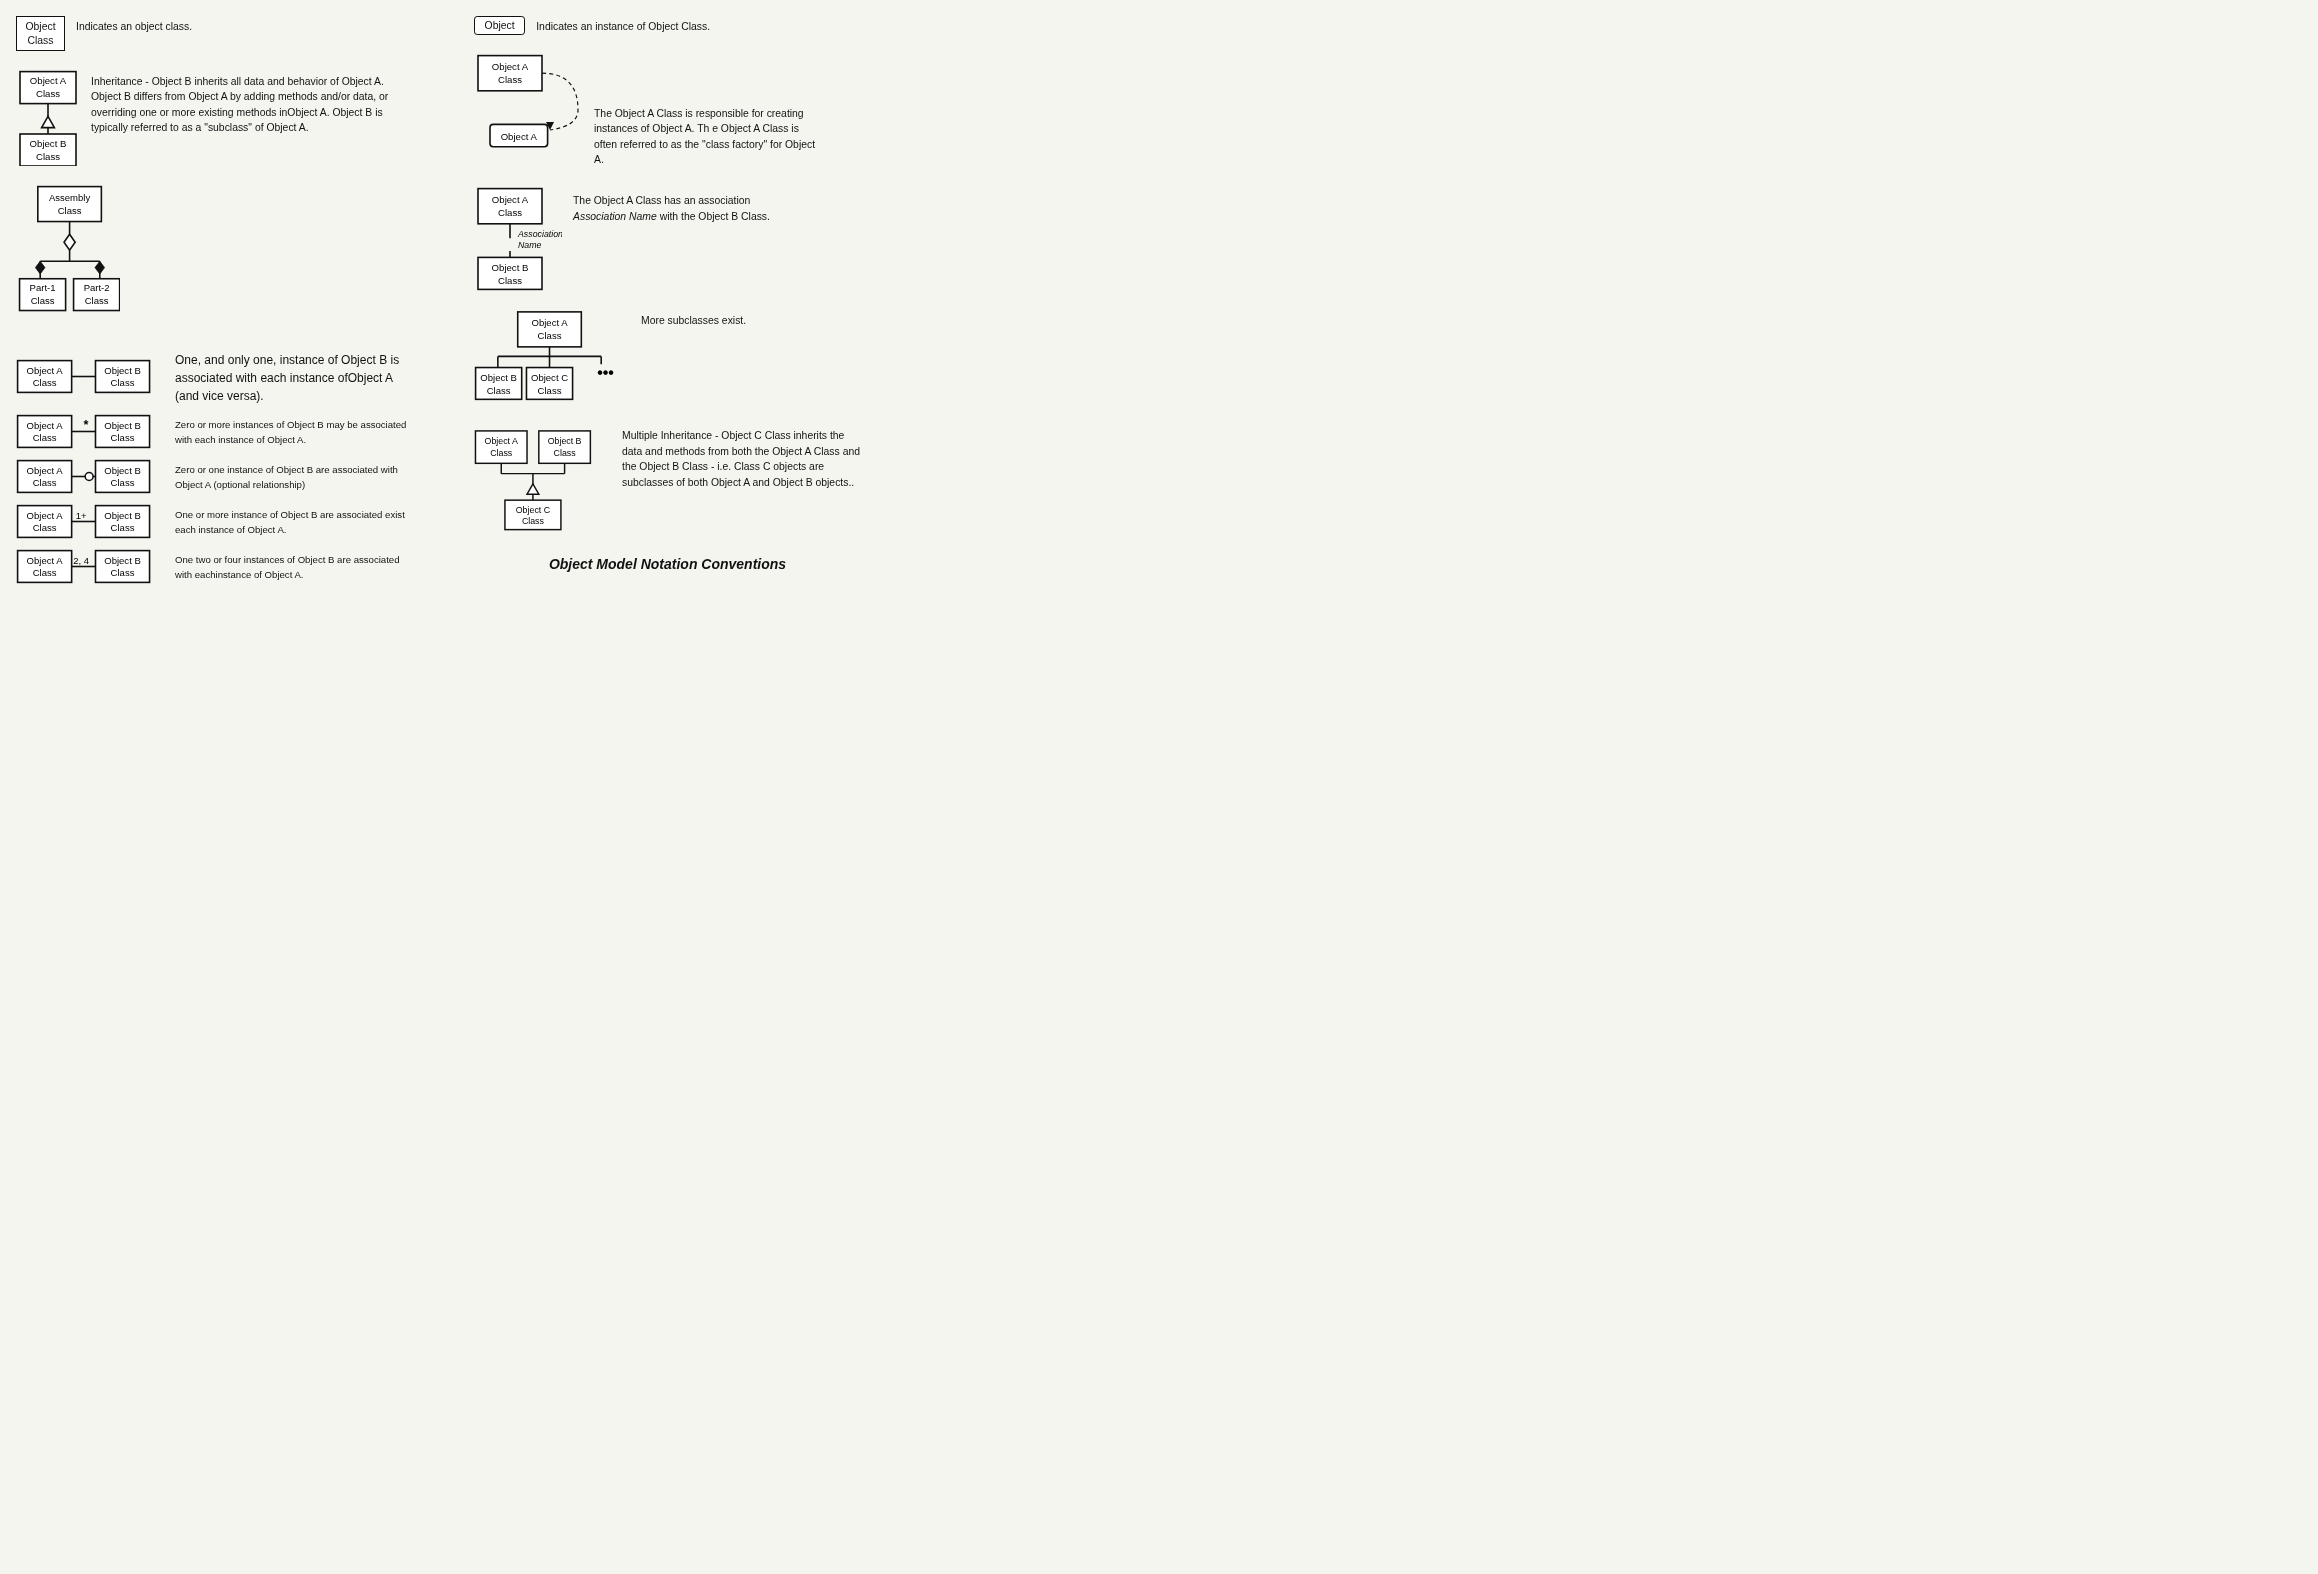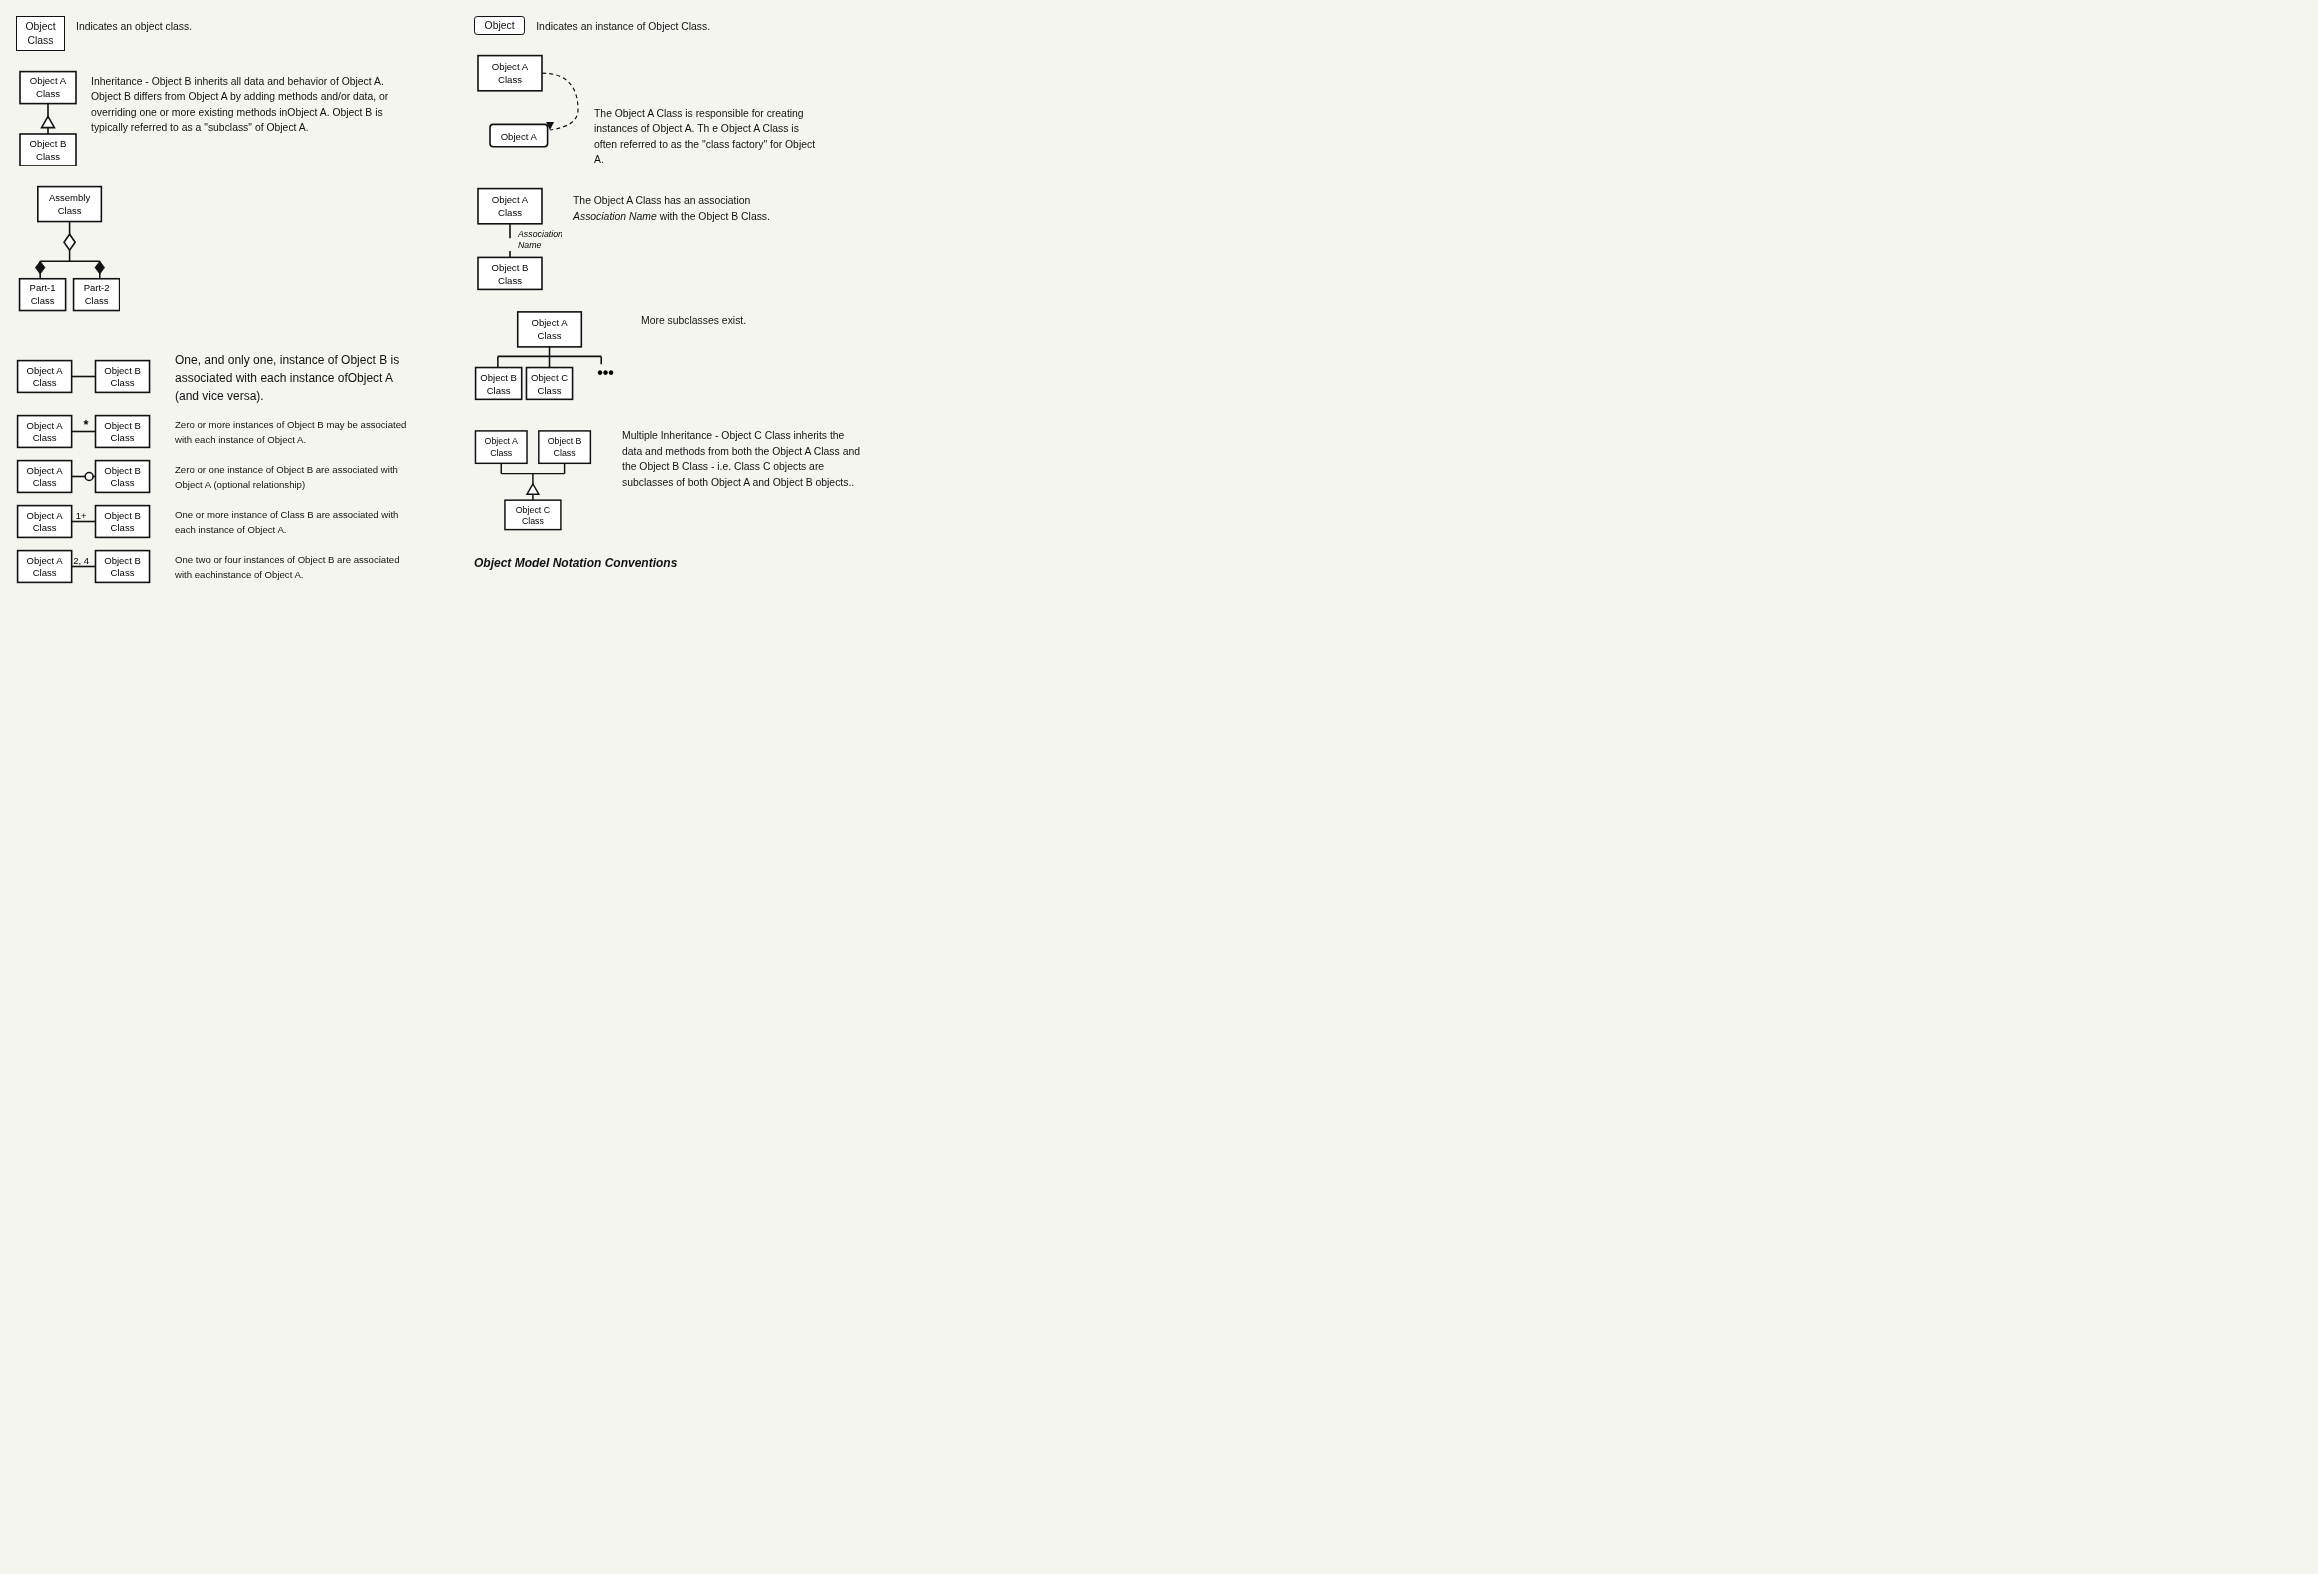--- a/index.html
+++ b/index.html
@@ -56,23 +56,23 @@
 
     
     .assoc-row {
       display: flex;
       align-items: center;
       margin-bottom: 8px;
       gap: 0;
     }
 
     .footer-label {
-      text-align: left;
+      text-align: center;
       font-style: italic;
-      font-size: 12px;
+      font-size: 14px;
       font-weight: bold;
       margin-top: 16px;
     }
 
     
     svg text { font-family: Arial, sans-serif; }
   </style>
 </head>
 <body>
 
@@ -189,21 +189,21 @@
       <svg width="159" height="37" viewBox="0 0 200 46" style="font-size:13px">
         <rect x="2" y="3" width="68" height="40" fill="white" stroke="#111" stroke-width="2"></rect>
         <text x="36" y="20" text-anchor="middle" font-size="12">Object A</text>
         <text x="36" y="35" text-anchor="middle" font-size="12">Class</text>
         <line x1="70" y1="23" x2="100" y2="23" stroke="#111" stroke-width="2"></line>
         <text x="82" y="20" text-anchor="middle" font-size="12">1+</text>
         <rect x="100" y="3" width="68" height="40" fill="white" stroke="#111" stroke-width="2"></rect>
         <text x="134" y="20" text-anchor="middle" font-size="12">Object B</text>
         <text x="134" y="35" text-anchor="middle" font-size="12">Class</text>
       </svg>
-      <div class="desc" style="font-size:9.6px; max-width:239px;">One or more instance of Class B are associated with each instance of Object A.</div>
+      <div class="desc" style="font-size:9.6px; max-width:239px;">One or more instance of Object B are associated exist each instance of Object A.</div>
     </div>
 
     <div class="assoc-row">
       <svg width="159" height="37" viewBox="0 0 200 46" style="font-size:13px">
         <rect x="2" y="3" width="68" height="40" fill="white" stroke="#111" stroke-width="2"></rect>
         <text x="36" y="20" text-anchor="middle" font-size="12">Object A</text>
         <text x="36" y="35" text-anchor="middle" font-size="12">Class</text>
         <line x1="70" y1="23" x2="100" y2="23" stroke="#111" stroke-width="2"></line>
         <text x="82" y="20" text-anchor="middle" font-size="12">2, 4</text>
         <rect x="100" y="3" width="68" height="40" fill="white" stroke="#111" stroke-width="2"></rect>

